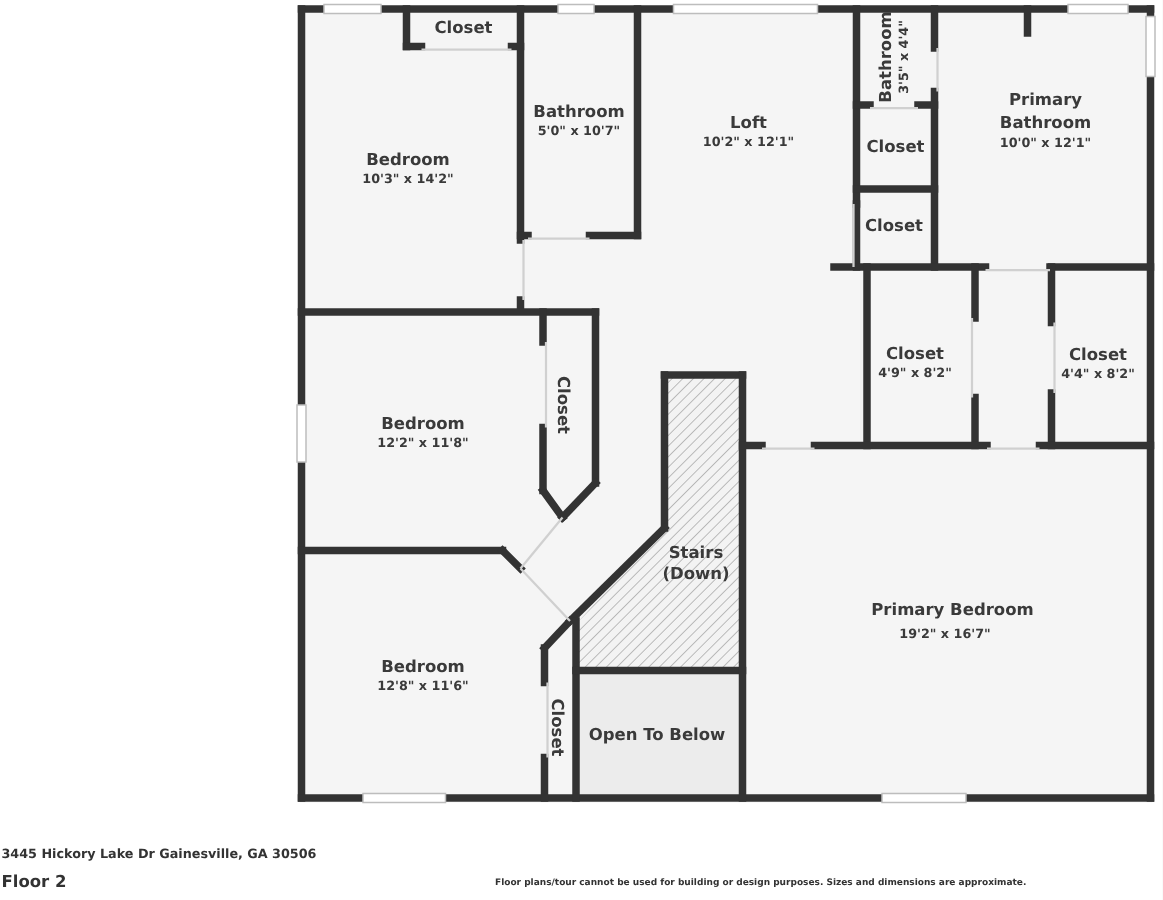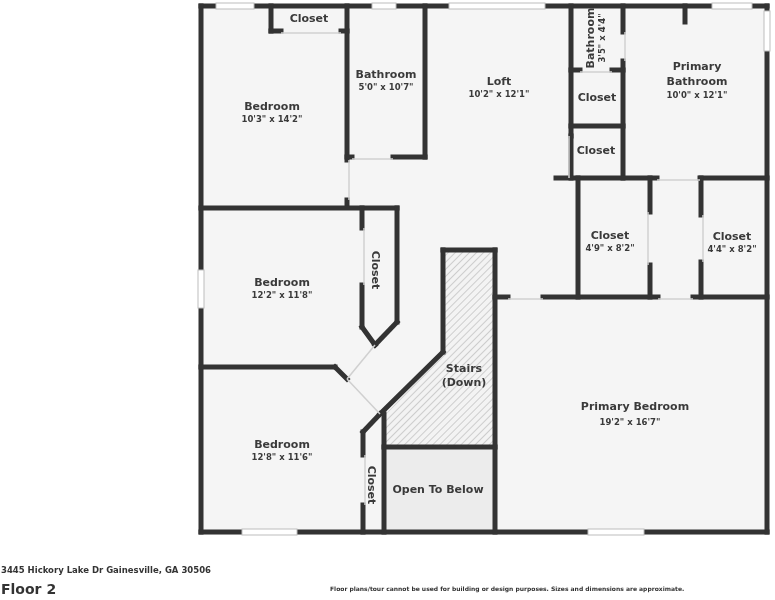--- a/index.html
+++ b/index.html
@@ -5,21 +5,21 @@
   html, body { margin: 0; padding: 0; }
   body {
     width: 775px; height: 600px; background: #ffffff; position: relative; overflow: hidden;
     font-family: "Liberation Sans", "DejaVu Sans", sans-serif;
   }
   #plan { position: absolute; left: 0; top: 0; }
   .room-label { font-family: "DejaVu Sans", "Liberation Sans", sans-serif; fill: #3a3a3a; font-weight: bold; }
   .room-name { font-size: 11px; }
   .room-dim { font-size: 8.5px; font-weight: bold; }
   .footer-address { position: absolute; left: 1px; top: 565px; font-family: "DejaVu Sans", sans-serif; font-size: 8.5px; color: #333; font-weight: bold; }
-  .footer-floor { position: absolute; left: 1px; top: 581px; font-family: "DejaVu Sans", sans-serif; font-size: 14px; color: #333; font-weight: bold; }
+  .footer-floor { position: absolute; left: 1px; top: 581px; font-family: "DejaVu Sans", sans-serif; font-size: 11px; color: #333; font-weight: bold; }
   .footer-disclaimer { position: absolute; left: 330px; top: 585px; font-family: "DejaVu Sans", sans-serif; font-size: 6px; color: #333; font-weight: bold; }
 </style>
 </head>
 <body>
 
 <svg id="plan" width="775" height="600" viewBox="0 0 775 600" xmlns="http://www.w3.org/2000/svg">
   <defs>
     <pattern id="hatch" patternUnits="userSpaceOnUse" width="5" height="5" patternTransform="rotate(45)">
       <rect width="5" height="5" fill="#f3f3f3"></rect>
       <line x1="0" y1="0" x2="0" y2="5" stroke="#a8a8a8" stroke-width="1"></line>

